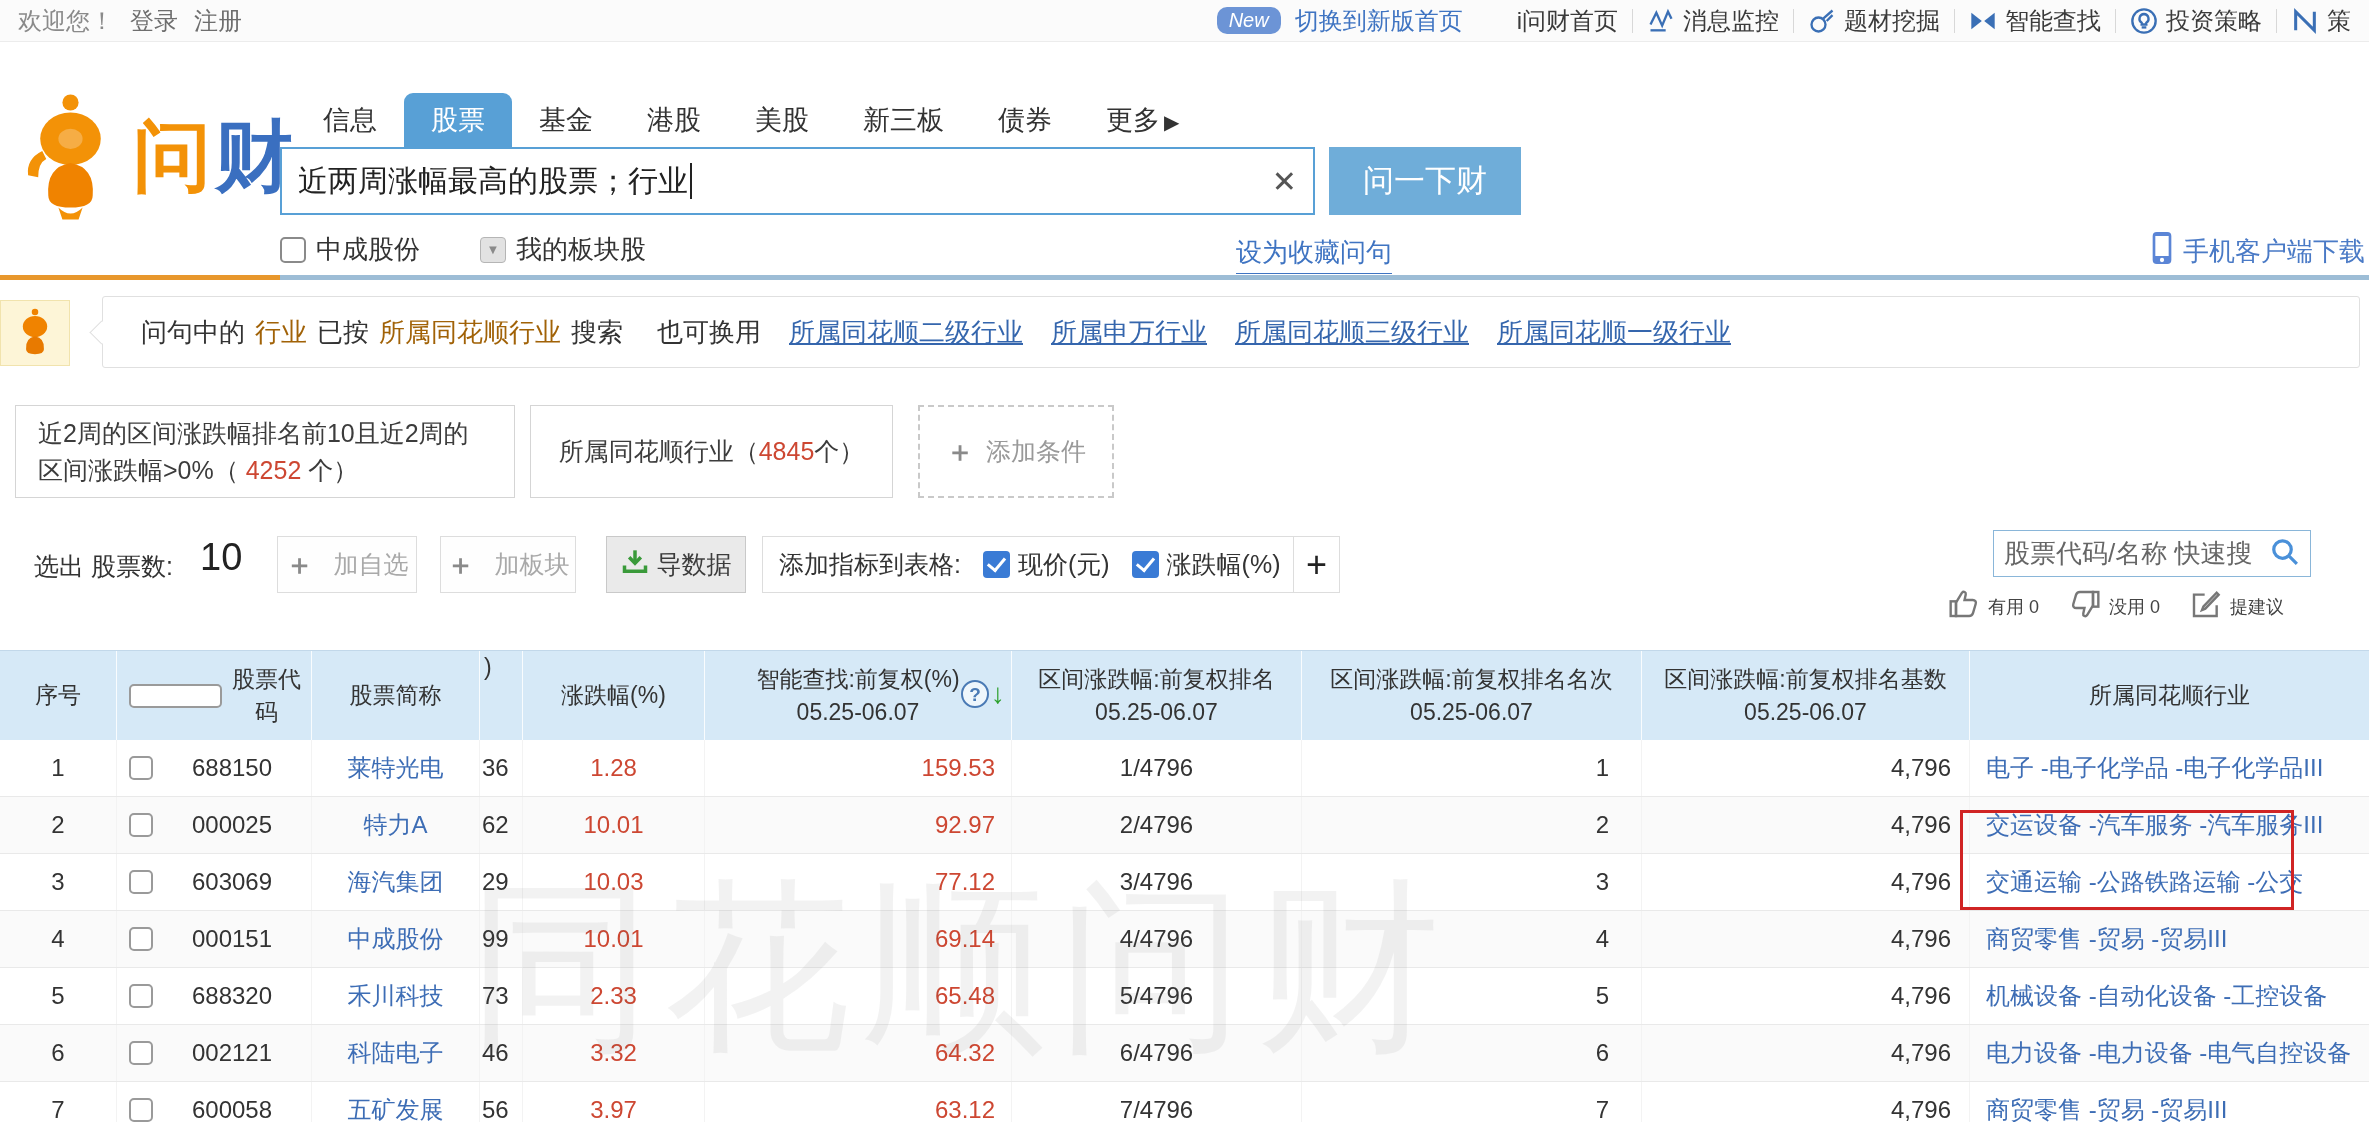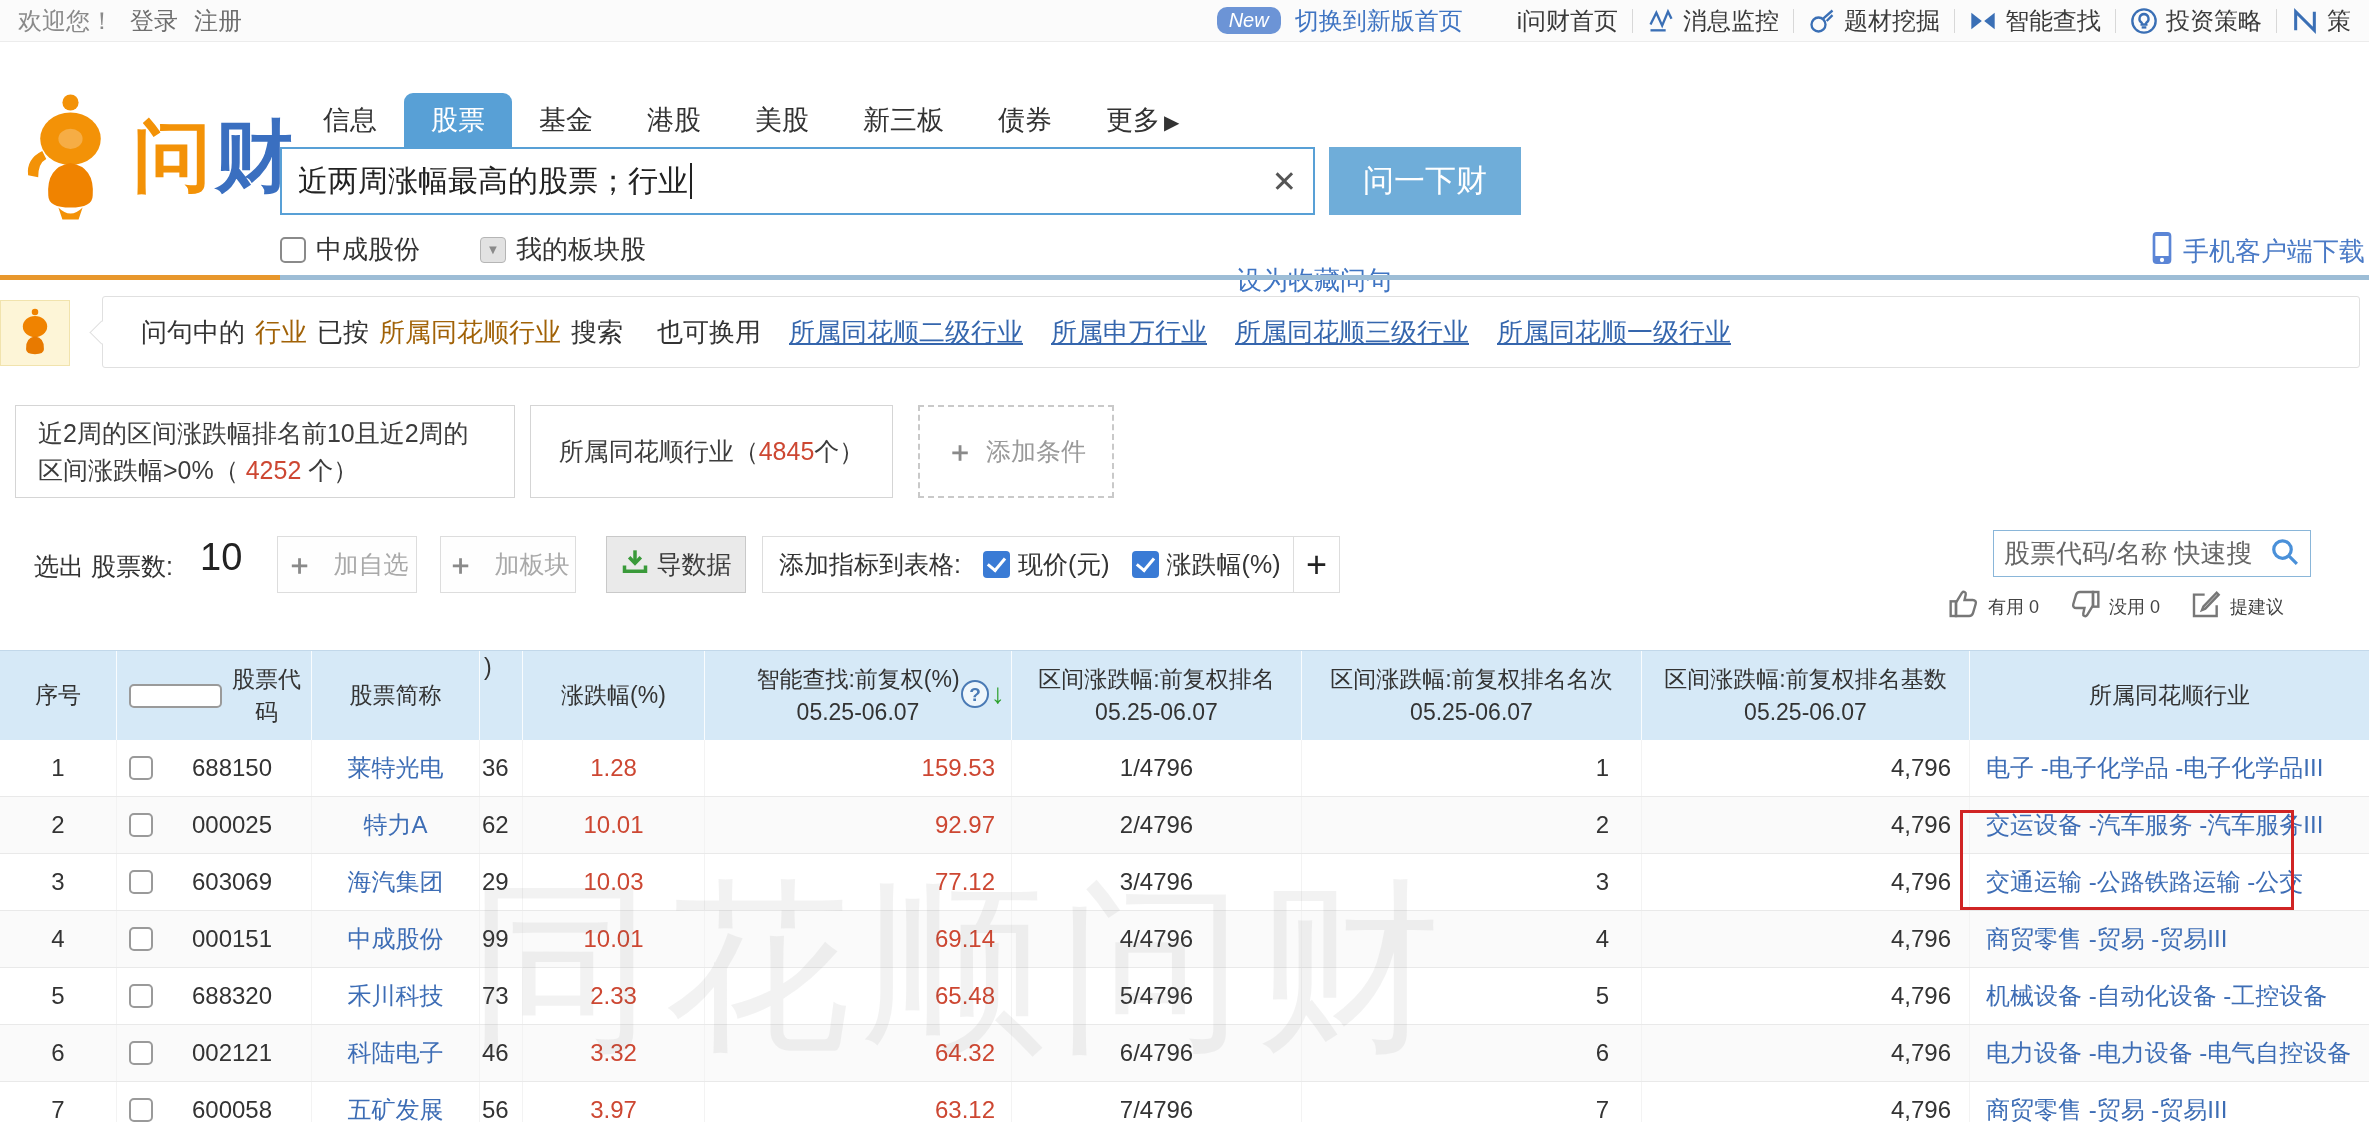--- a/index.html
+++ b/index.html
@@ -38,21 +38,21 @@
   .clear-x { margin-left:auto; font-size:30px; color:#555; cursor:pointer; }
   .ask-btn { position:absolute; left:1329px; top:105px; width:192px; height:68px; background:#6fadd9;
     color:#fff; font-size:31px; border:none; cursor:pointer; }
 
   .opt-row { position:absolute; left:280px; top:190px; display:flex; align-items:center; font-size:26px; color:#333; }
   .cbx { width:26px; height:26px; border:2px solid #8a8a8a; border-radius:5px; background:#fff; margin-right:10px; cursor:pointer; }
   .cbx-dd { width:26px; height:26px; border:1px solid #b5b5b5; border-radius:4px; background:#e2e2e2;
     margin-right:10px; display:flex; align-items:center; justify-content:center; font-size:13px; color:#8a8a8a; cursor:pointer; }
   .opt-item { display:flex; align-items:center; margin-right:60px; }
   .fav-link { position:absolute; left:1236px; top:193px; font-size:26px; color:#3f74c2;
-    border-bottom:1px solid #3f74c2; padding-bottom:3px; cursor:pointer;margin-top:28px; }
+    border-bottom:1px solid #3f74c2; padding-bottom:3px; cursor:pointer; }
   .app-dl { position:absolute; right:4px; top:190px; display:flex; align-items:center; gap:10px;
     font-size:26px; color:#4a7ac6; cursor:pointer; }
   .u-orange { position:absolute; left:0; bottom:0; width:280px; height:5px; background:#e8972c; }
   .u-blue { position:absolute; left:280px; right:0; bottom:0; height:5px; background:#9dbdd6; }
 
   
   .mascot-box { position:absolute; left:0; top:300px; width:70px; height:66px; background:#fdf5d7;
     border:1px solid #f1e3ad; display:flex; align-items:center; justify-content:center; }
   .bubble { position:absolute; left:102px; top:296px; width:2258px; height:72px; background:#fff;
     border:1px solid #e0e0e0; border-radius:3px; display:flex; align-items:center; padding-left:38px;

